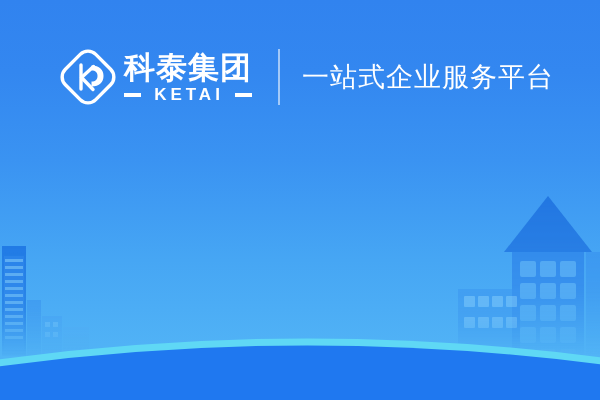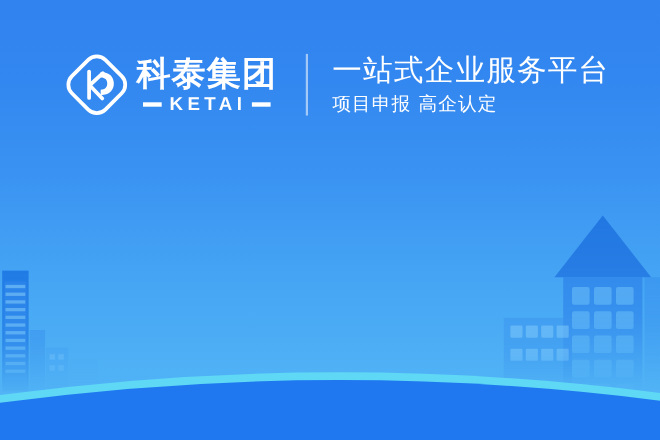--- a/index.html
+++ b/index.html
@@ -56,21 +56,21 @@
     font-weight: bold;
     color: #ffffff;
     letter-spacing: 1px;
     line-height: 34px;
     white-space: nowrap;
     font-family: "DejaVu Sans", "Liberation Sans", sans-serif;
   }
   .logo-en-row {
     display: flex;
     align-items: center;
-    justify-content: center;
+    justify-content: space-between;
     margin-top: 2px;
   }
   .dash {
     display: block;
     width: 17px;
     height: 4px;
     background: #ffffff;
   }
   .logo-en {
     font-size: 17px;
@@ -236,18 +236,17 @@
         <span class="dash"></span>
         <span class="logo-en">KETAI</span>
         <span class="dash"></span>
       </div>
     </div>
 
     <div class="divider"></div>
 
     <div class="tagline-block">
       <div class="tagline-main">一站式企业服务平台</div>
-      <div class="tagline-sub">项目申报 高企认定</div>
     </div>
   </div>
 
 
 </div>
 
 </body></html>

